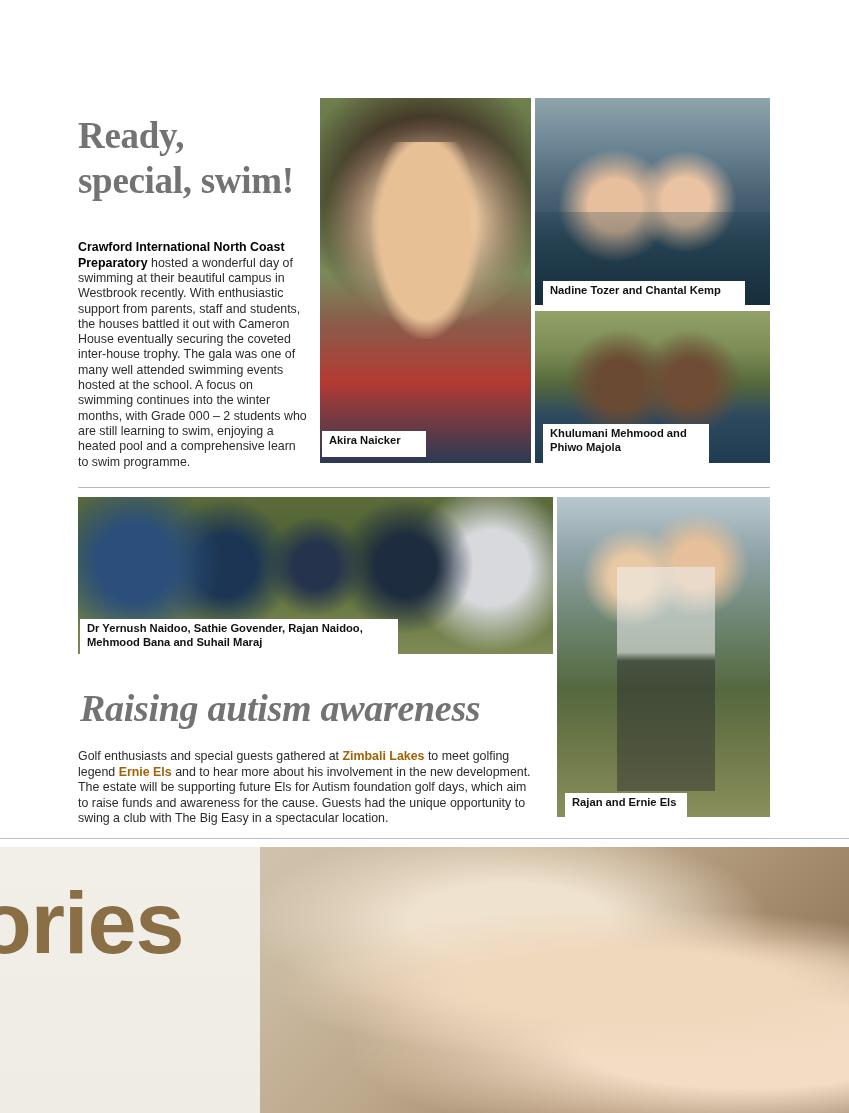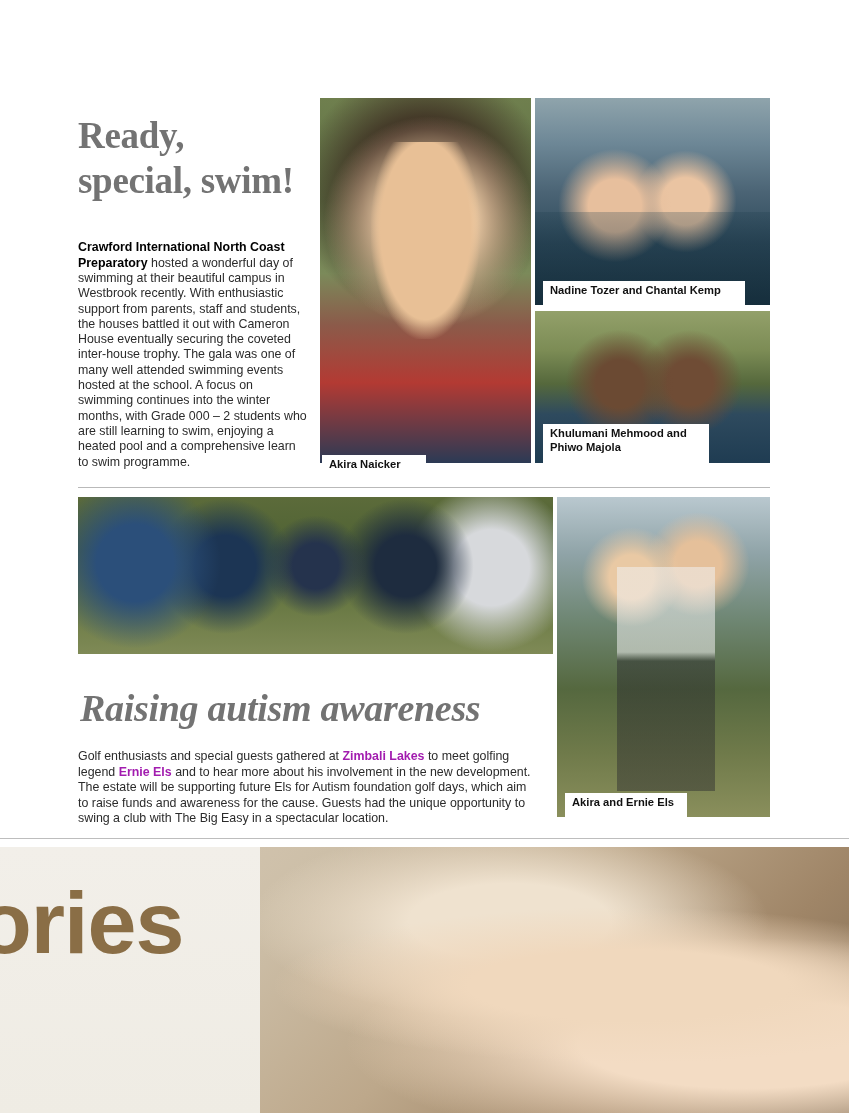--- a/index.html
+++ b/index.html
@@ -79,21 +79,21 @@
       radial-gradient(circle at 52% 34%, #f0cfa8 0 16%, rgba(240,207,168,0) 40%),
       radial-gradient(circle at 50% 26%, #3b2a20 0 22%, rgba(59,42,32,0) 44%),
       linear-gradient(180deg, #6f7f4e 0%, #5d7144 28%, #7b8a5a 48%, #8b5b4a 62%, #b33a33 78%, #2b3a55 100%);
   }
   #photo-akira::after {
     content: "";
     position: absolute;
     left: 24%; top: 12%; width: 52%; height: 54%;
     background: radial-gradient(ellipse at 50% 45%, #e8c096 0 58%, rgba(232,192,150,0) 72%);
   }
-  #cap-akira { left: 322px; top: 431px; width: 104px; margin-top: 24px; }
+  #cap-akira { left: 322px; top: 431px; width: 104px; }
 
   
   #photo-nadine { left: 535px; top: 98px; width: 235px; height: 207px; }
   #photo-nadine .ph-inner {
     background:
       radial-gradient(circle at 34% 52%, #e7bf9d 0 14%, rgba(231,191,157,0) 30%),
       radial-gradient(circle at 64% 50%, #eac4a2 0 13%, rgba(234,196,162,0) 28%),
       linear-gradient(180deg, #8fa4ac 0%, #6d8796 22%, #4a6374 46%, #2f4b5c 70%, #24424f 100%);
   }
   #photo-nadine::after {
@@ -149,21 +149,21 @@
 
   #a2-body {
     position: absolute;
     left: 78px;
     top: 737px;
     width: 460px;
     font-size: 12.4px;
     line-height: 15.4px;
     color: #2b2b2b;
   }
-  #a2-body b { font-weight: 700; color: #a21caf; }
+  #a2-body b { font-weight: 700; color: #a16207; }
 
   
   #photo-liezl { left: 557px; top: 497px; width: 213px; height: 320px; }
   #photo-liezl .ph-inner {
     background:
       radial-gradient(circle at 35% 25%, #e9c9a4 0 8%, rgba(233,201,164,0) 18%),
       radial-gradient(circle at 66% 21%, #e5c09a 0 8%, rgba(229,192,154,0) 18%),
       linear-gradient(180deg, #b9c8cf 0%, #8fa3a7 18%, #6f8774 38%, #55683f 60%, #6f7a4a 80%, #8a8f5c 100%);
   }
   #photo-liezl::after {
@@ -242,29 +242,31 @@
     <div class="ph-inner"></div>
   </div>
   <div class="cap" id="cap-khulumani">Khulumani Mehmood and
 Phiwo Majola</div>
 
   <div id="rule-1"></div>
 
   <div class="photo" id="photo-golfgroup">
     <div class="ph-inner"></div>
   </div>
+  <div class="cap" id="cap-golfgroup">Dr Yernush Naidoo, Sathie Govender, Rajan Naidoo,
+Mehmood Bana and Suhail Maraj</div>
 
   <h1 class="headline-serif" id="a2-title">Raising autism awareness</h1>
 
   <p id="a2-body"><span>Golf enthusiasts and special guests gathered at </span><b>Zimbali Lakes</b><span> to meet golfing legend </span><b>Ernie Els</b><span> and to hear more about his involvement in the new development. The estate will be supporting future Els for Autism foundation golf days, which aim to raise funds and awareness for the cause. Guests had the unique opportunity to swing a club with The Big Easy in a spectacular location.</span></p>
 
   <div class="photo" id="photo-liezl">
     <div class="ph-inner"></div>
   </div>
-  <div class="cap" id="cap-liezl">Akira and Ernie Els</div>
+  <div class="cap" id="cap-liezl">Rajan and Ernie Els</div>
 
   <div id="rule-2"></div>
   <div id="bottom-band">
     <div id="bottom-photo"></div>
     <div id="bottom-left-block"></div>
 
   </div>
   <div id="bottom-word">ories</div>
 
 </div>

